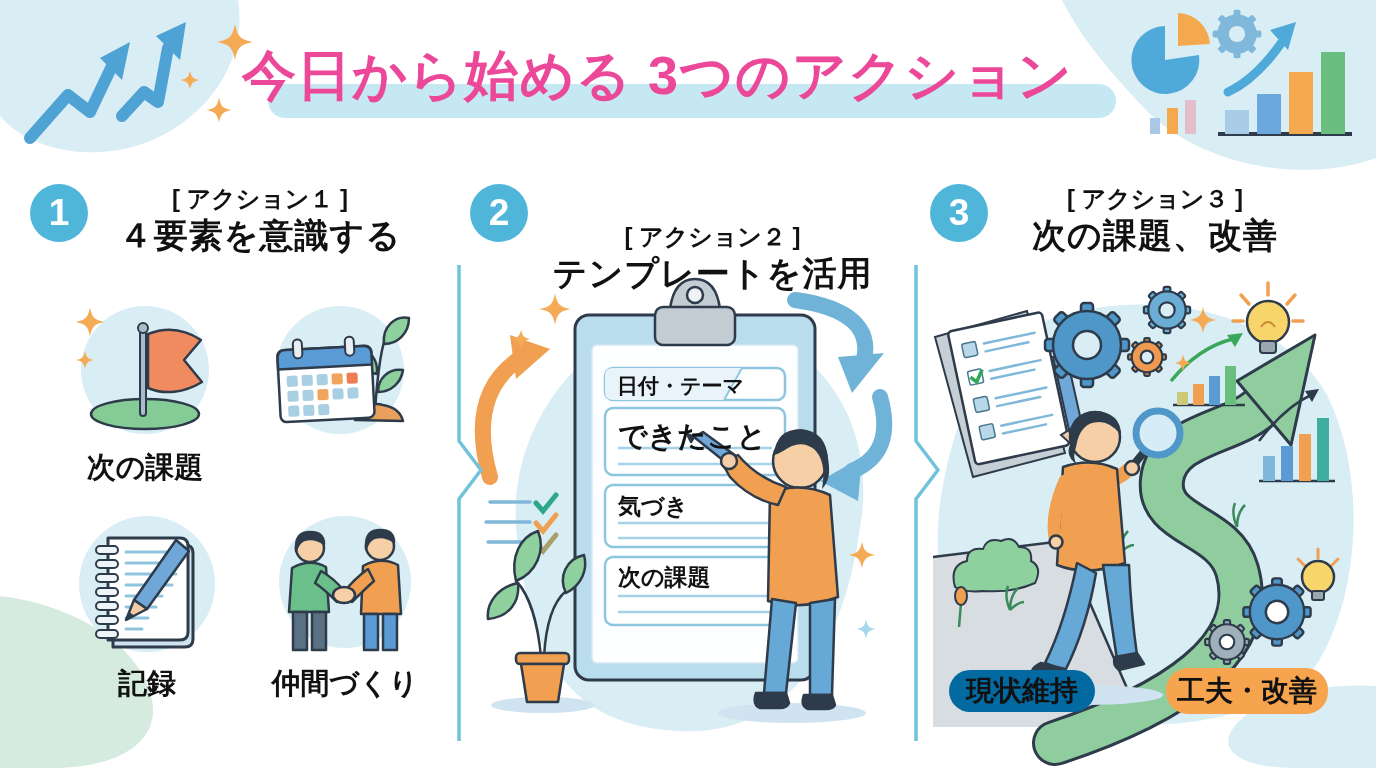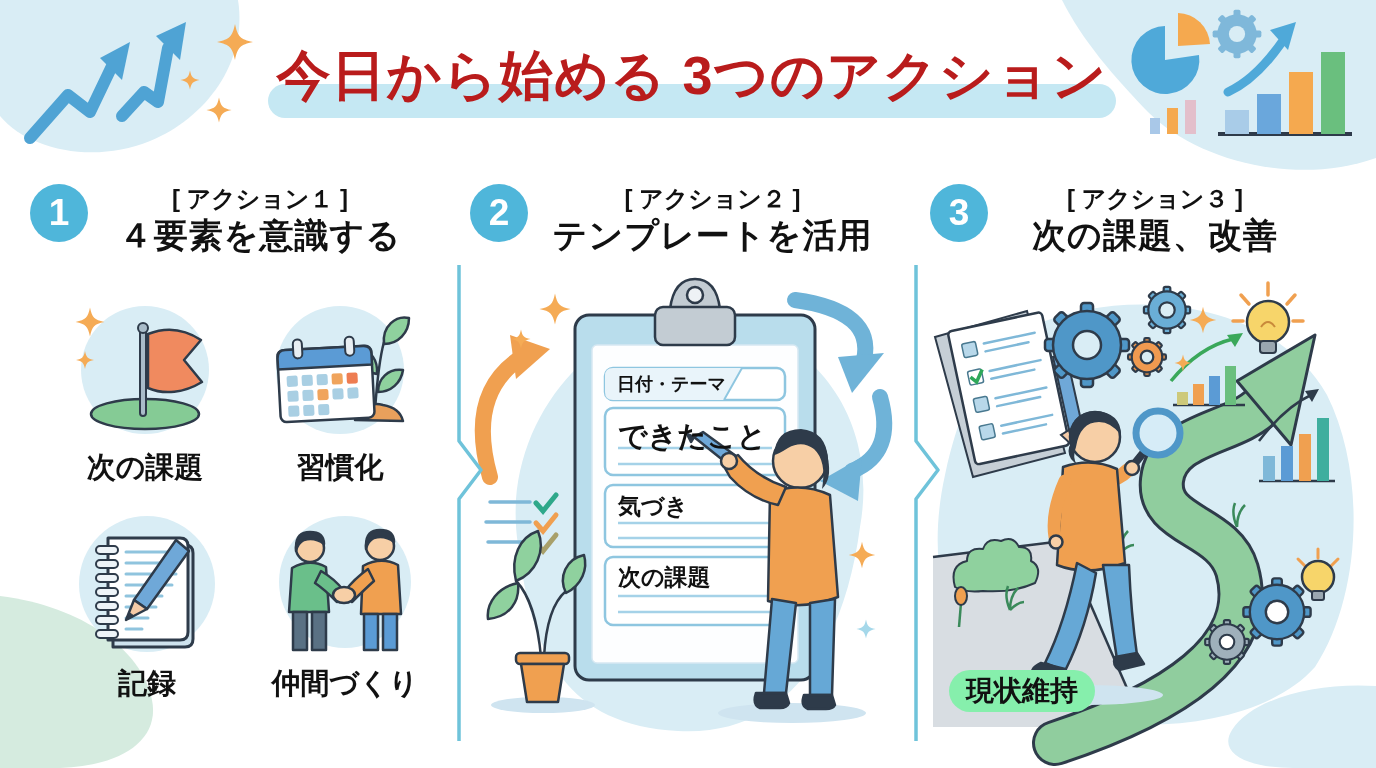--- a/index.html
+++ b/index.html
@@ -5,45 +5,45 @@
   html,body{margin:0;padding:0;background:#ffffff;}
   .canvas{
     position:relative;width:1376px;height:768px;overflow:hidden;background:#ffffff;
     font-family:"Liberation Sans","DejaVu Sans",sans-serif;color:#1a1a1a;
   }
   .abs{position:absolute;}
   svg{display:block;}
   
   .title-highlight{left:268px;top:84px;width:848px;height:34px;background:#c5e8f3;border-radius:17px;z-index:1;}
   .page-title{
-    left:260px;top:40px;width:864px;text-align:center;z-index:2;
-    font-size:54px;font-weight:900;color:#b91c1c;letter-spacing:1px;white-space:nowrap;
+    left:242px;top:40px;width:864px;text-align:left;z-index:2;
+    font-size:54px;font-weight:900;color:#ec4899;letter-spacing:1px;white-space:nowrap;
   }
   
   .sec-header{z-index:3;display:flex;align-items:flex-start;}
   .num-badge{
     width:58px;height:58px;border-radius:50%;background:#4fb6da;color:#ffffff;
     display:flex;align-items:center;justify-content:center;font-size:37px;font-weight:800;flex:0 0 auto;
   }
   .sec-text{display:flex;flex-direction:column;align-items:center;margin-left:12px;}
   .sec-tag{font-size:24px;font-weight:800;color:#111111;line-height:1.25;white-space:nowrap;}
   .sec-heading{font-size:34px;font-weight:800;color:#111111;line-height:1.25;white-space:nowrap;letter-spacing:1px;}
   
   .grid-item{width:196px;text-align:center;z-index:3;}
   .grid-item .label{font-size:29px;font-weight:800;color:#111111;margin-top:4px;white-space:nowrap;}
   
   .field-label{z-index:5;font-weight:800;color:#111111;white-space:nowrap;}
-  .fl-1{left:617px;top:372px;font-size:18px;}
+  .fl-1{left:617px;top:372px;font-size:21px;}
   .fl-2{left:618px;top:417px;font-size:29px;text-align:right;}
   .fl-3{left:618px;top:491px;font-size:23px;}
   .fl-4{left:618px;top:562px;font-size:23px;}
   
   .badge{z-index:6;display:flex;align-items:center;justify-content:center;border-radius:22px;
          font-size:28px;font-weight:800;color:#111111;white-space:nowrap;}
-  .badge-gray{left:949px;top:670px;width:146px;height:42px;background:#86efac;}
+  .badge-gray{left:949px;top:670px;width:146px;height:42px;background:#0369a1;}
   .badge-orange{left:1166px;top:668px;width:162px;height:46px;background:#f6a54e;}
   .scene{z-index:2;}
   .divider{z-index:4;}
 </style>
 </head>
 <body>
 
 <div class="canvas">
 
   <svg class="abs" style="left:0;top:0;z-index:0;" width="1376" height="768" viewBox="0 0 1376 768">
@@ -116,21 +116,21 @@
       </div>
     <div class="sec-text" style="width:320px;">
       <div class="sec-tag">[ アクション１ ]</div>
       <div class="sec-heading">４要素を意識する</div>
     </div>
   </div>
   <div class="abs sec-header" style="left:470px;top:184px;">
     <div class="num-badge">
         <span>2</span>
       </div>
-    <div class="sec-text" style="width:345px;">
+    <div class="sec-text" style="width:345px;margin-top:38px;">
       <div class="sec-tag">[ アクション２ ]</div>
       <div class="sec-heading">テンプレートを活用</div>
     </div>
   </div>
   <div class="abs sec-header" style="left:930px;top:184px;">
     <div class="num-badge">
         <span>3</span>
       </div>
     <div class="sec-text" style="width:310px;">
       <div class="sec-tag">[ アクション３ ]</div>
@@ -185,21 +185,20 @@
             <rect x="47" y="89" width="11" height="11" rx="2" fill="#a9cfe3"></rect>
             <rect x="62" y="89" width="11" height="11" rx="2" fill="#f0a45c"></rect>
             <rect x="77" y="89" width="11" height="11" rx="2" fill="#a9cfe3"></rect>
             <rect x="92" y="89" width="11" height="11" rx="2" fill="#a9cfe3"></rect>
           <rect x="32" y="104" width="11" height="11" rx="2" fill="#a9cfe3"></rect>
             <rect x="47" y="104" width="11" height="11" rx="2" fill="#a9cfe3"></rect>
             <rect x="62" y="104" width="11" height="11" rx="2" fill="#a9cfe3"></rect>
         </g>
       </g>
     </svg>
-    <div class="label">習慣化</div>
   </div>
 
   <div class="abs grid-item" style="left:49px;top:508px;">
     <svg width="196" height="152" viewBox="0 0 170 152" style="margin:0 auto;">
       <circle cx="85" cy="76" r="68" fill="#d9edf5"></circle>
       <g stroke="#2e3b4a" stroke-linejoin="round">
         <path d="M51 37 L123 37 Q131 37 131 45 L131 131 Q131 139 123 139 L51 139 Z" fill="#cfe3ee" stroke-width="3"></path>
         <path d="M46 30 L118 30 Q126 30 126 38 L126 124 Q126 132 118 132 L46 132 Z" fill="#ffffff" stroke-width="3"></path>
         <g fill="#eef4f8" stroke-width="2">
           <rect x="34" y="38" width="22" height="8" rx="4"></rect>
@@ -520,14 +519,17 @@
 
     <g fill="#f5ab55">
       <use href="#spk" transform="translate(288,55) scale(1.1)"></use>
       <use href="#spk" transform="translate(268,98) scale(0.7)"></use>
     </g>
   </svg>
 
   <div class="abs badge badge-gray">
       <span>現状維持</span>
     </div>
+  <div class="abs badge badge-orange">
+      <span>工夫・改善</span>
+    </div>
 
 </div>
 
 </body></html>

